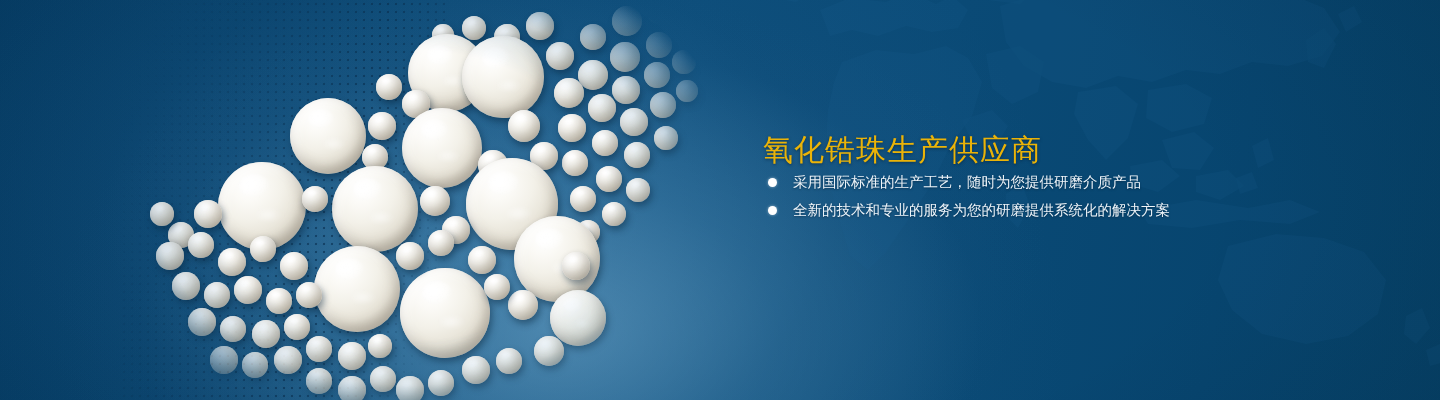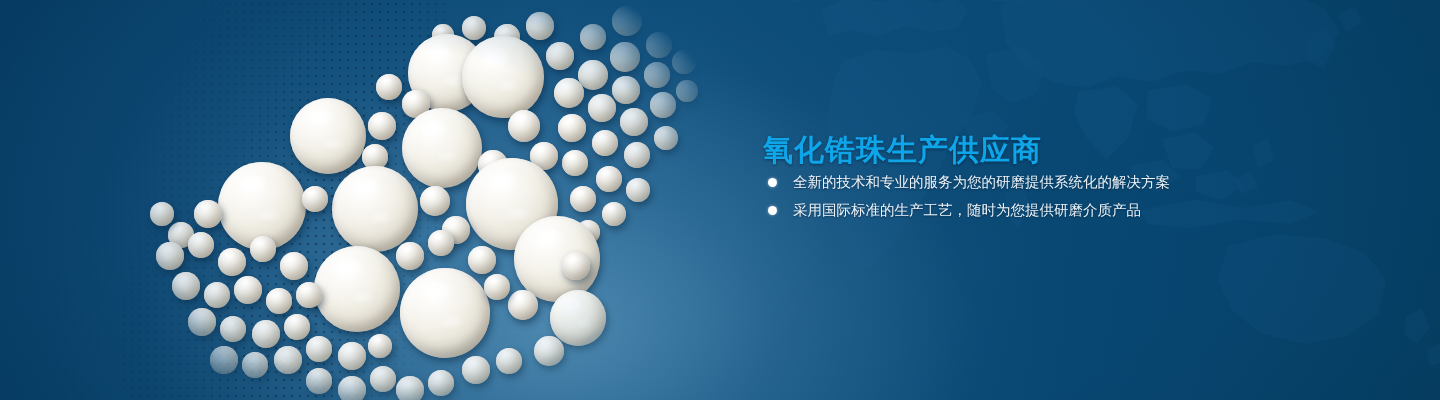--- a/index.html
+++ b/index.html
@@ -70,22 +70,22 @@
     position:absolute;inset:0;
     -webkit-mask-image:radial-gradient(ellipse 340px 250px at 300px 205px, rgba(0,0,0,1) 58%, rgba(0,0,0,.85) 76%, rgba(0,0,0,0) 100%);
     mask-image:radial-gradient(ellipse 340px 250px at 300px 205px, rgba(0,0,0,1) 58%, rgba(0,0,0,.85) 76%, rgba(0,0,0,0) 100%);
   }
   
   .content{
     position:absolute;left:763px;top:0;width:470px;height:400px;
   }
   .headline{
     position:absolute;top:112px;left:0;
-    font-size:30px;line-height:36px;color:#0ea5e9;
-    letter-spacing:1px;font-weight:700;
+    font-size:30px;line-height:36px;color:#eab308;
+    letter-spacing:1px;font-weight:400;
     text-shadow:0 1px 3px rgba(2,26,48,0.55);
     white-space:nowrap;
   }
   .bullets{
     position:absolute;top:170px;left:0;width:460px;
     list-style:none;margin:0;padding:0;
   }
   .bullet{
     position:relative;padding-left:30px;
     font-size:14.5px;line-height:24px;color:#eef4f9;
@@ -254,22 +254,22 @@
       <div class="bead" style="left:452px;top:262px;width:28px;height:28px;"></div>
     </div>
   </div>
 
   <div class="content">
     <h1 class="headline">氧化锆珠生产供应商</h1>
 
     <ul class="bullets">
       <li class="bullet">
         <span class="dot"></span>
-        <span class="txt">全新的技术和专业的服务为您的研磨提供系统化的解决方案</span>
+        <span class="txt">采用国际标准的生产工艺，随时为您提供研磨介质产品</span>
       </li>
       <li class="bullet">
         <span class="dot"></span>
-        <span class="txt">采用国际标准的生产工艺，随时为您提供研磨介质产品</span>
+        <span class="txt">全新的技术和专业的服务为您的研磨提供系统化的解决方案</span>
       </li>
     </ul>
   </div>
 
 </div>
 
 </body></html>

